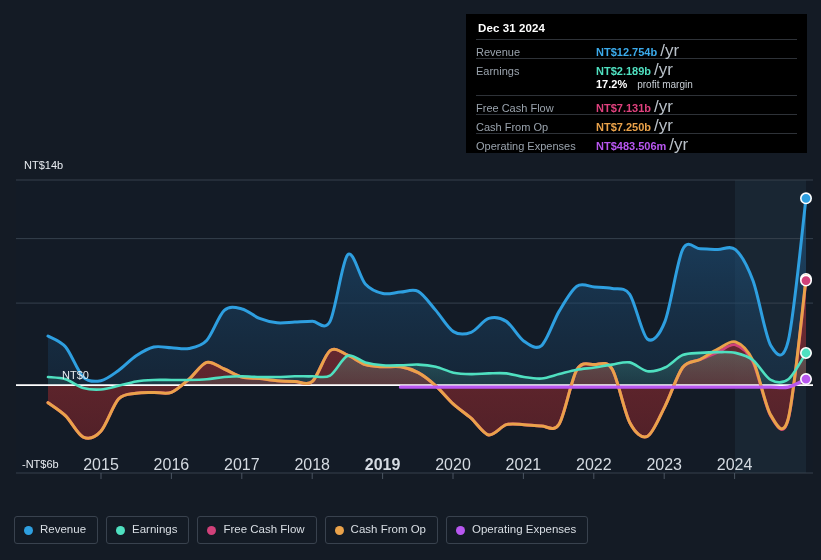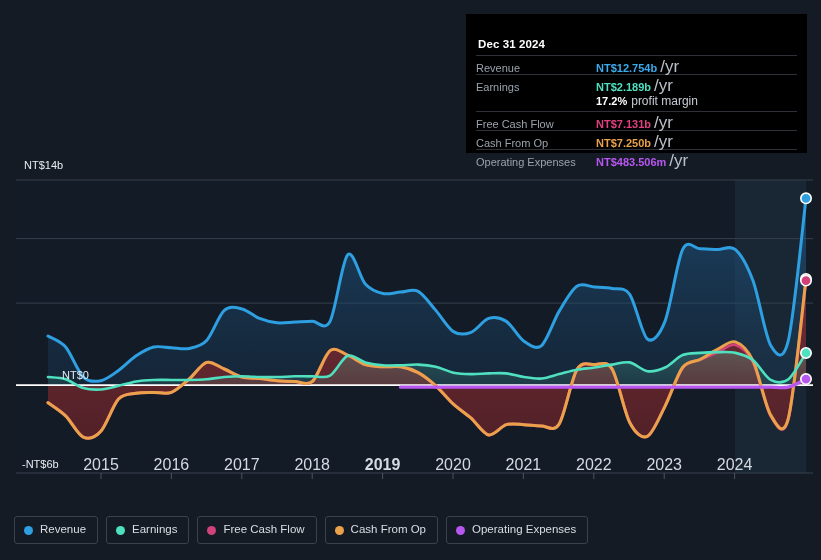--- a/index.html
+++ b/index.html
@@ -12,40 +12,40 @@
     overflow:hidden;
     position:relative;
   }
   #root{position:absolute;inset:0;}
 
   
   .tooltip{
     position:absolute;left:466px;top:14px;width:341px;height:139px;
     background:#000;
     box-sizing:border-box;
-    padding:22px 10px 0 10px;
+    padding:6px 10px 0 10px;
   }
   .tt-date{
     font-size:11.5px;font-weight:bold;color:#ffffff;
     padding:2px 0 5px 2px;letter-spacing:.1px;
   }
   .tt-row{
     display:flex;align-items:baseline;
     border-top:1px solid #2e3238;
     height:17px;
     font-size:11px;
     padding-top:1px;
   }
   .tt-row.noline{border-top:none;}
   .tt-label{
     width:120px;flex:0 0 120px;color:#9aa3ad;font-size:11px;
   }
   .tt-val{font-weight:bold;font-size:11px;}
   .tt-unit{color:#b9c0c8;font-size:17px;font-weight:normal;margin-left:3px;}
-  .tt-sub{color:#c6ccd3;font-size:12px;font-weight:normal;margin-left:4px;}
+  .tt-sub{color:#c6ccd3;font-size:10px;font-weight:normal;margin-left:10px;}
 
   
   .ylab{
     position:absolute;font-size:11px;color:#e8ecf1;white-space:nowrap;
   }
   #ylab-top{left:24px;top:159px;}
   #ylab-zero{left:24px;top:369px;padding-left:38px;}
   #ylab-bot{left:22px;top:458px;}
 
   .xlab{

